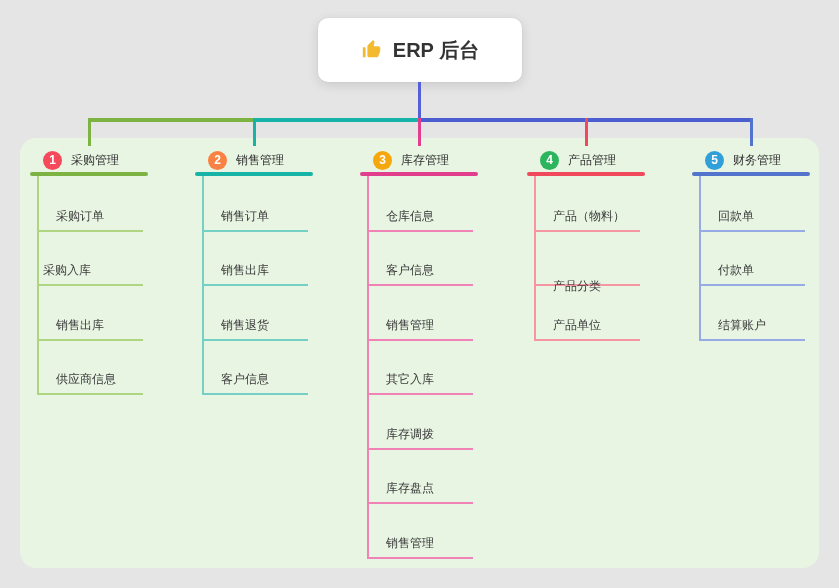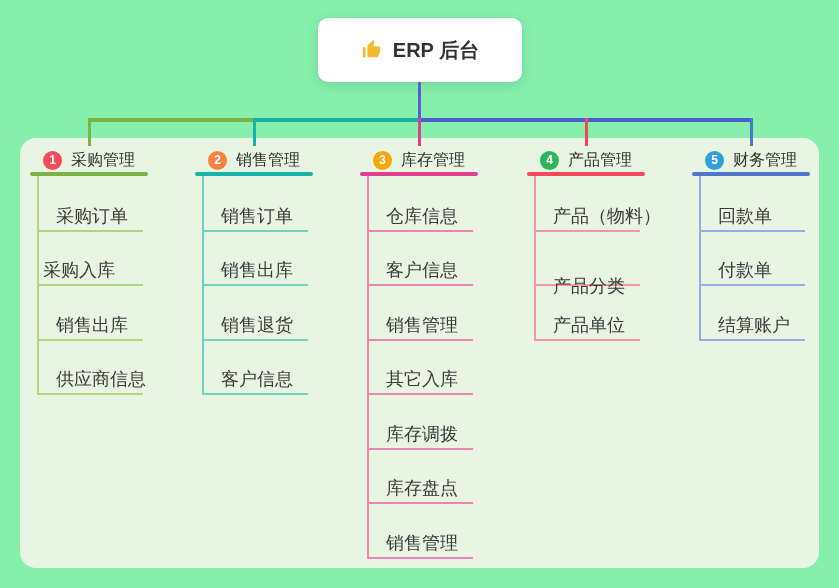--- a/index.html
+++ b/index.html
@@ -1,18 +1,18 @@
 <!DOCTYPE html>
 <html><head>
 <meta charset="utf-8">
 <style>
   html,body{margin:0;padding:0;background:#fff;}
   #stage{
     position:relative;width:839px;height:588px;overflow:hidden;
-    background:#86efac;
+    background:#e5e5e5;
     font-family:"Liberation Sans","DejaVu Sans",sans-serif;
     -webkit-font-smoothing:antialiased;
   }
   #panel{
     position:absolute;left:20px;top:138px;width:799px;height:430px;
     border-radius:16px;
   }
   #root-card{
     position:absolute;left:318px;top:18px;width:204px;height:64px;
     background:#ffffff;border-radius:10px;
@@ -24,23 +24,23 @@
   .line{position:absolute;}
   .branch-header{
     position:absolute;height:26px;display:flex;align-items:center;
     padding-left:13px;box-sizing:border-box;cursor:pointer;
   }
   .badge{
     width:19px;height:19px;border-radius:50%;flex:0 0 19px;
     display:flex;align-items:center;justify-content:center;
     color:#fff;font-size:12px;font-weight:700;margin-right:9px;line-height:1;
   }
-  .branch-label{font-size:16px;font-weight:500;color:#303030;white-space:nowrap;}
+  .branch-label{font-size:12px;font-weight:500;color:#303030;white-space:nowrap;}
   .child-label{
-    position:absolute;font-size:18px;color:#3a3a3a;white-space:nowrap;
+    position:absolute;font-size:12px;color:#3a3a3a;white-space:nowrap;
     height:20px;line-height:20px;cursor:pointer;font-family:Liberation Serif, serif;
   }
   .thumb-icon{width:22px;height:22px;display:block;}
 </style>
 </head>
 <body>
 
 <div id="stage">
   <div id="panel" style="background: rgb(232, 245, 227);"></div>
 

